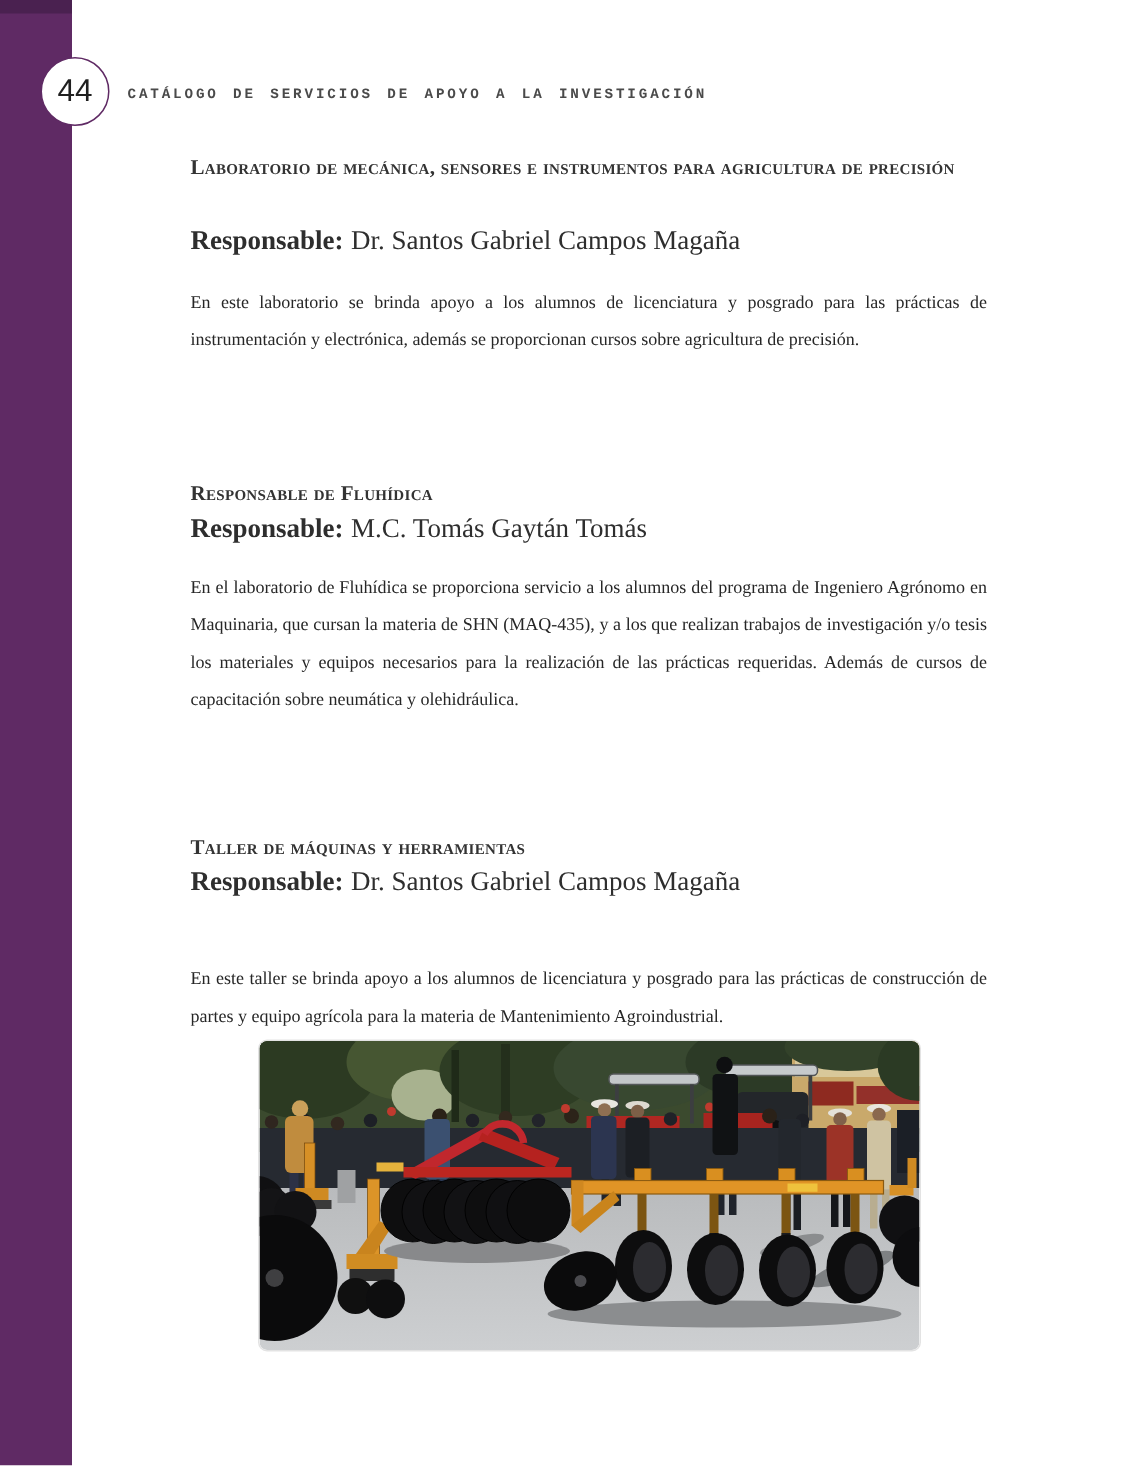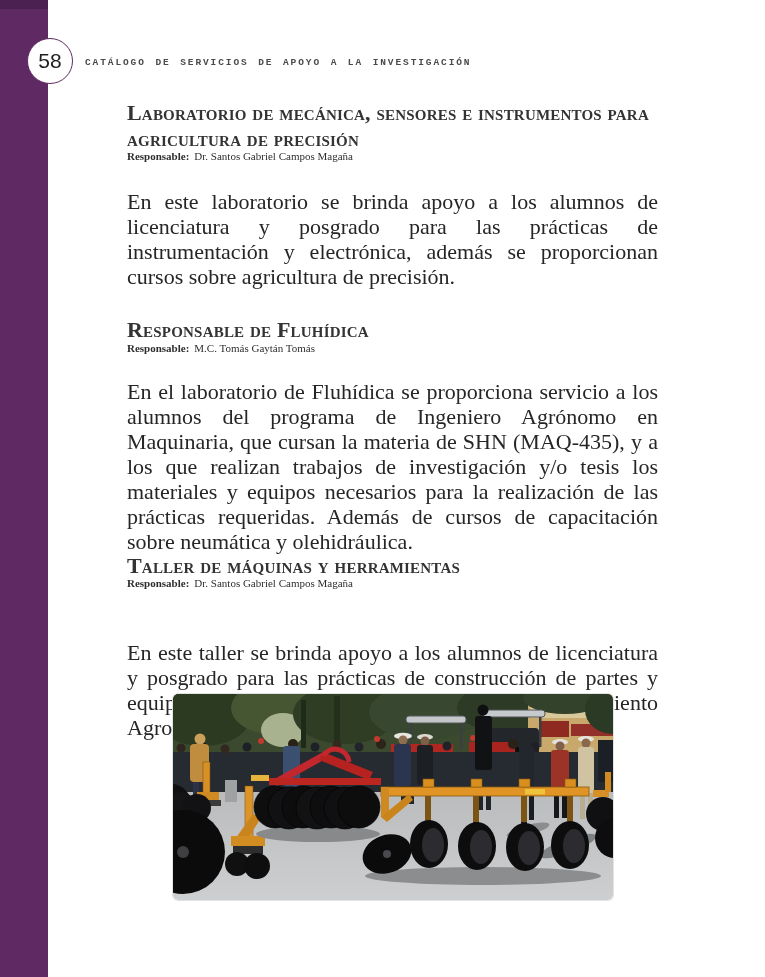--- a/index.html
+++ b/index.html
@@ -18,46 +18,46 @@
   }
   
   .running-header{
     position:absolute;left:85px;top:57px;
     font-family:Liberation Mono, monospace;font-size:9.5px;font-weight:700;
     letter-spacing:1.9px;word-spacing:2px;color:#4a4a4a;white-space:nowrap;
   }
   
   .sec-title{
     position:absolute;left:127px;width:524px;
-    font-variant:small-caps;font-weight:700;font-size:22px;line-height:26px;
+    font-variant:small-caps;font-weight:700;font-size:14px;line-height:26px;
     letter-spacing:0.2px;color:#333333;
   }
-  .sec-resp{position:absolute;left:127px;font-size:11px;color:#2e2e2e;white-space:nowrap;}
+  .sec-resp{position:absolute;left:127px;font-size:18px;color:#2e2e2e;white-space:nowrap;}
   .sec-resp .resp-label{font-weight:700;}
   .sec-resp .resp-name{margin-left:5px;}
   .sec-body{
     position:absolute;left:127px;width:531px;
-    font-size:22px;line-height:25px;text-align:justify;color:#262626;
+    font-size:12px;line-height:25px;text-align:justify;color:#262626;
   }
   
   .photo-frame{
     position:absolute;left:173px;top:694px;width:440px;height:206px;
     border-radius:5px;overflow:hidden;box-shadow:0 0 0 1px #e3e3e3;
   }
   .photo-frame svg{display:block;}
 </style>
 </head>
 <body>
 
 <div class="side-bar">
   <div class="side-bar-top"></div>
 </div>
 
 <div class="page-circle">
-  <span>58</span>
+  <span>44</span>
 </div>
 
 <div class="running-header">CATÁLOGO DE SERVICIOS DE APOYO A LA INVESTIGACIÓN</div>
 
 <div class="sec-title" style="top:100px;">Laboratorio de mecánica, sensores e instrumentos para agricultura de precisión</div>
 <div class="sec-resp" style="top:150px;">
   <span class="resp-label">Responsable:</span><span class="resp-name">Dr. Santos Gabriel Campos Magaña</span>
 </div>
 <div class="sec-body" style="top:189px;">En este laboratorio se brinda apoyo a los alumnos de licenciatura y posgrado para las prácticas de instrumentación y electrónica, además se proporcionan cursos sobre agricultura de precisión.</div>
 

